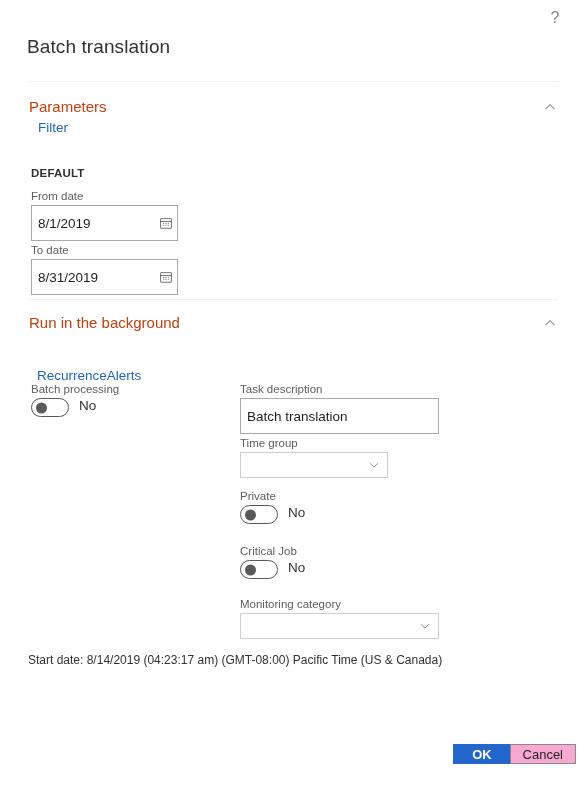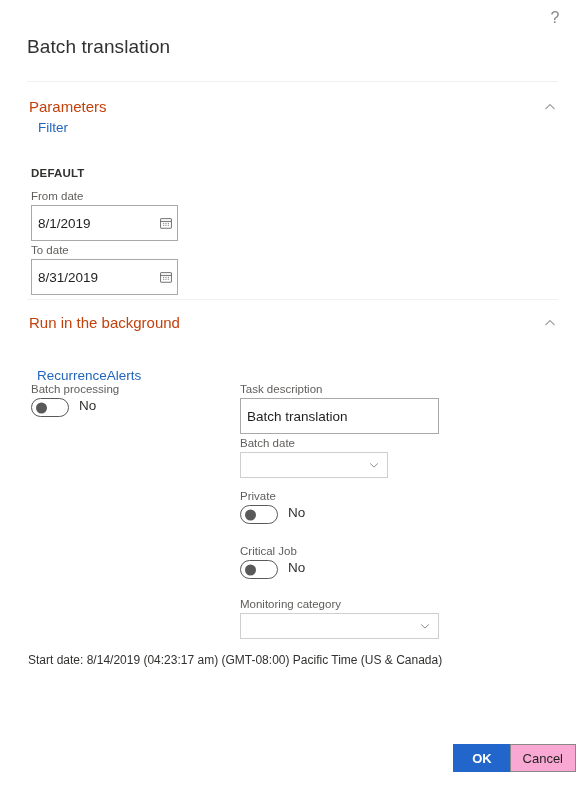--- a/index.html
+++ b/index.html
@@ -182,21 +182,21 @@
   }
 
   
   .footer {
     position: absolute;
     left: 0; right: 0; bottom: 0;
     height: 62px;
   }
   .btn {
     position: absolute;
-    height: 28px;
+    height: 20px;
     min-width: 58px;
     font-family: "Liberation Sans", sans-serif;
     font-size: 13px;
     cursor: pointer;
     display: flex; align-items: center; justify-content: center;
     padding: 0 12px;
   }
   #btn-ok {
     right: 68px; top: 18px;
     background: #2266cc;
@@ -290,21 +290,21 @@
   </div>
 
   <div class="field" id="f-taskdesc">
     <label class="fld-label">Task description</label>
     <div class="txtbox">
       <span class="val">Batch translation</span>
     </div>
   </div>
 
   <div class="field" id="f-batchgroup">
-    <label class="fld-label">Batch date</label>
+    <label class="fld-label">Time group</label>
     <div class="combo">
       <span class="val"></span>
       <span class="chev-ico">
         <svg viewBox="0 0 16 16" width="14" height="14" fill="none" stroke="currentColor" stroke-width="1.1">
           <path d="M3.6 6.2 L8 10.4 L12.4 6.2"></path>
         </svg>
       </span>
     </div>
   </div>
 

